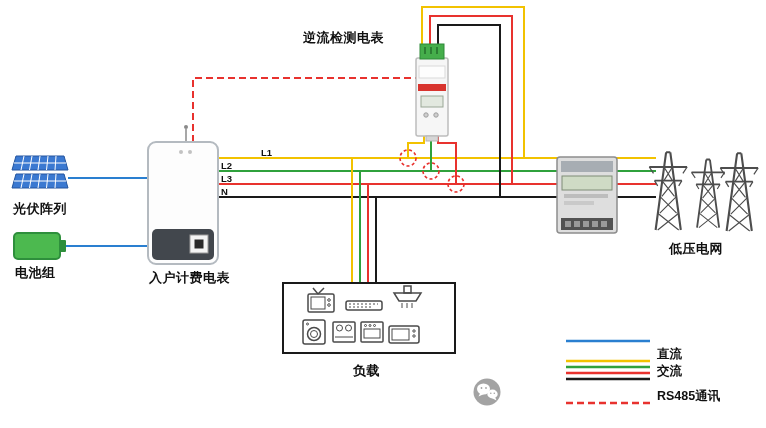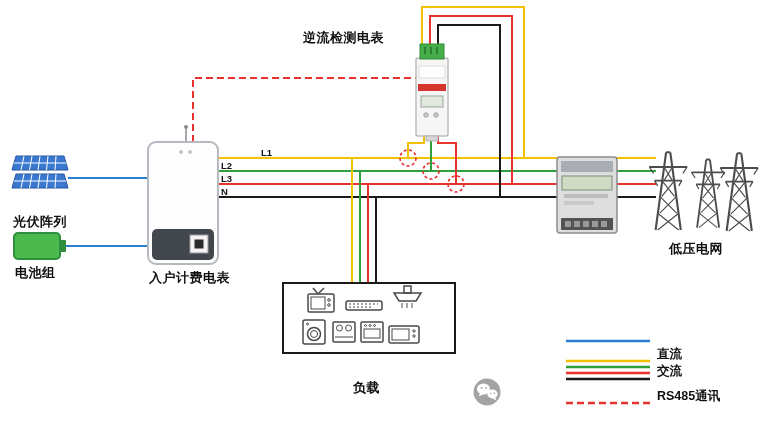--- a/index.html
+++ b/index.html
@@ -180,26 +180,26 @@
       <path d="M478.5 396.5 L480.5 392.5 L484 394 Z" fill="#ffffff"></path>
       <ellipse cx="492.5" cy="394" rx="5.2" ry="4.4" fill="#ffffff"></ellipse>
       <path d="M496.5 400.5 L495.2 397.2 L492.2 398.3 Z" fill="#ffffff"></path>
       <circle cx="481.5" cy="388" r="0.9" fill="#a3a3a3"></circle>
       <circle cx="486" cy="388" r="0.9" fill="#a3a3a3"></circle>
       <circle cx="490.8" cy="393.2" r="0.8" fill="#a3a3a3"></circle>
       <circle cx="494.3" cy="393.2" r="0.8" fill="#a3a3a3"></circle>
     </g>
   </svg>
 
-  <div class="lbl" style="left:13px;top:213px;">光伏阵列</div>
+  <div class="lbl" style="left:13px;top:200px;">光伏阵列</div>
   <div class="lbl" style="left:15px;top:264px;">电池组</div>
   <div class="lbl" style="left:149px;top:269px;">入户计费电表</div>
   <div class="lbl" style="left:303px;top:29px;">逆流检测电表</div>
   <div class="lbl" style="left:669px;top:240px;text-align:right;">低压电网</div>
-  <div class="lbl" style="left:353px;top:379px;">负载</div>
+  <div class="lbl" style="left:353px;top:362px;">负载</div>
 
   <div class="wlbl" style="left:221px;top:147px;margin-left:40px;">L1</div>
   <div class="wlbl" style="left:221px;top:160px;text-align:right;">L2</div>
   <div class="wlbl" style="left:221px;top:173px;">L3</div>
   <div class="wlbl" style="left:221px;top:186px;">N</div>
 
   <div class="leglbl" style="left:657px;top:334px;margin-top:12px;">直流</div>
   <div class="leglbl" style="left:657px;top:363px;">交流</div>
   <div class="leglbl" style="left:657px;top:388px;">RS485通讯</div>
 

